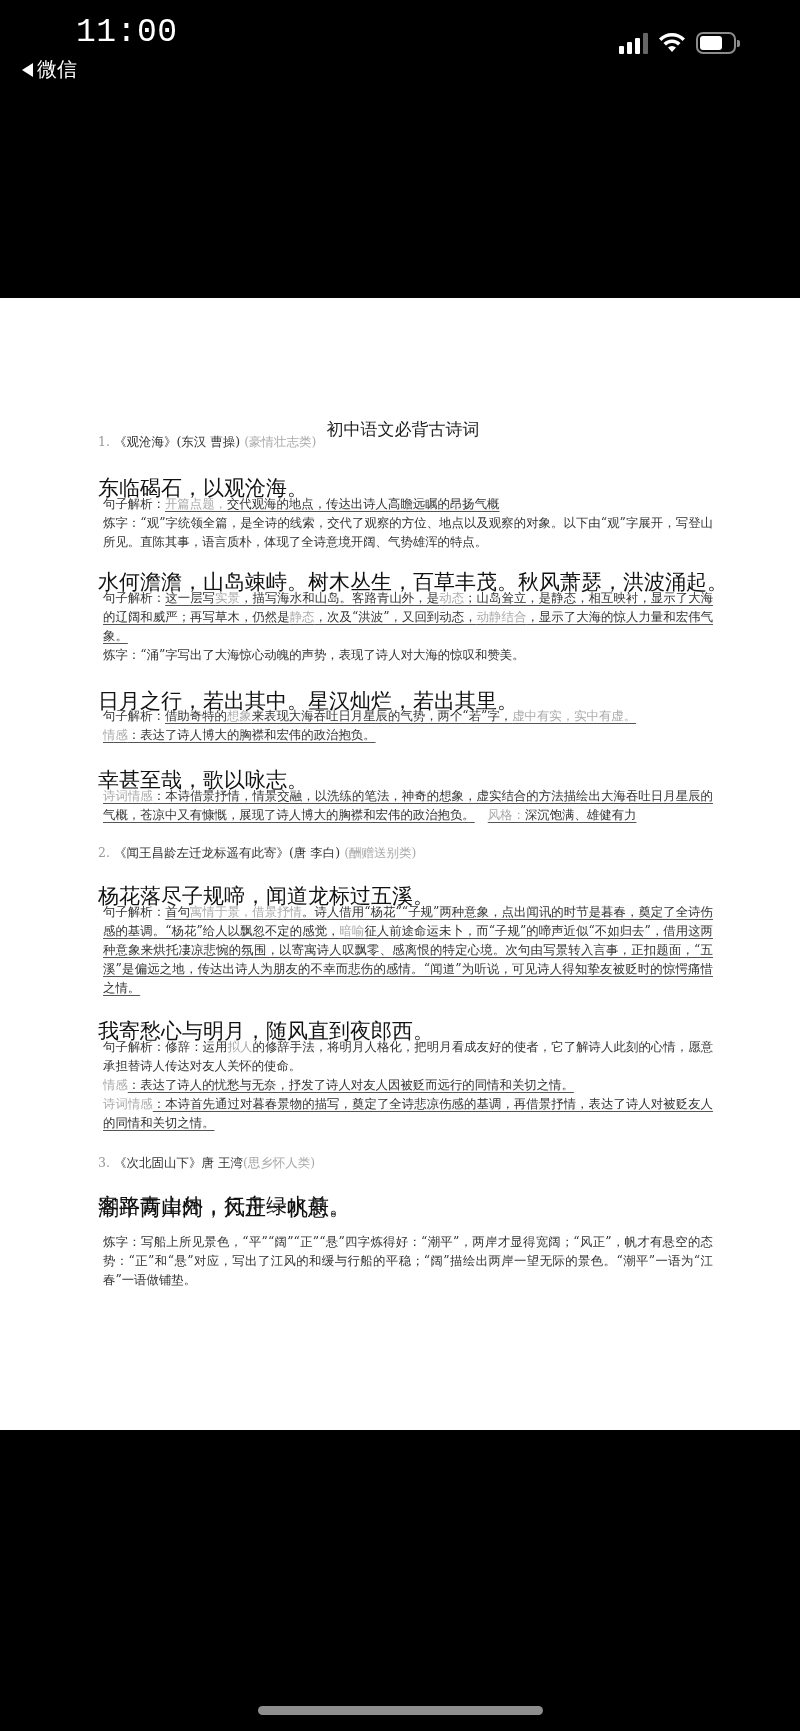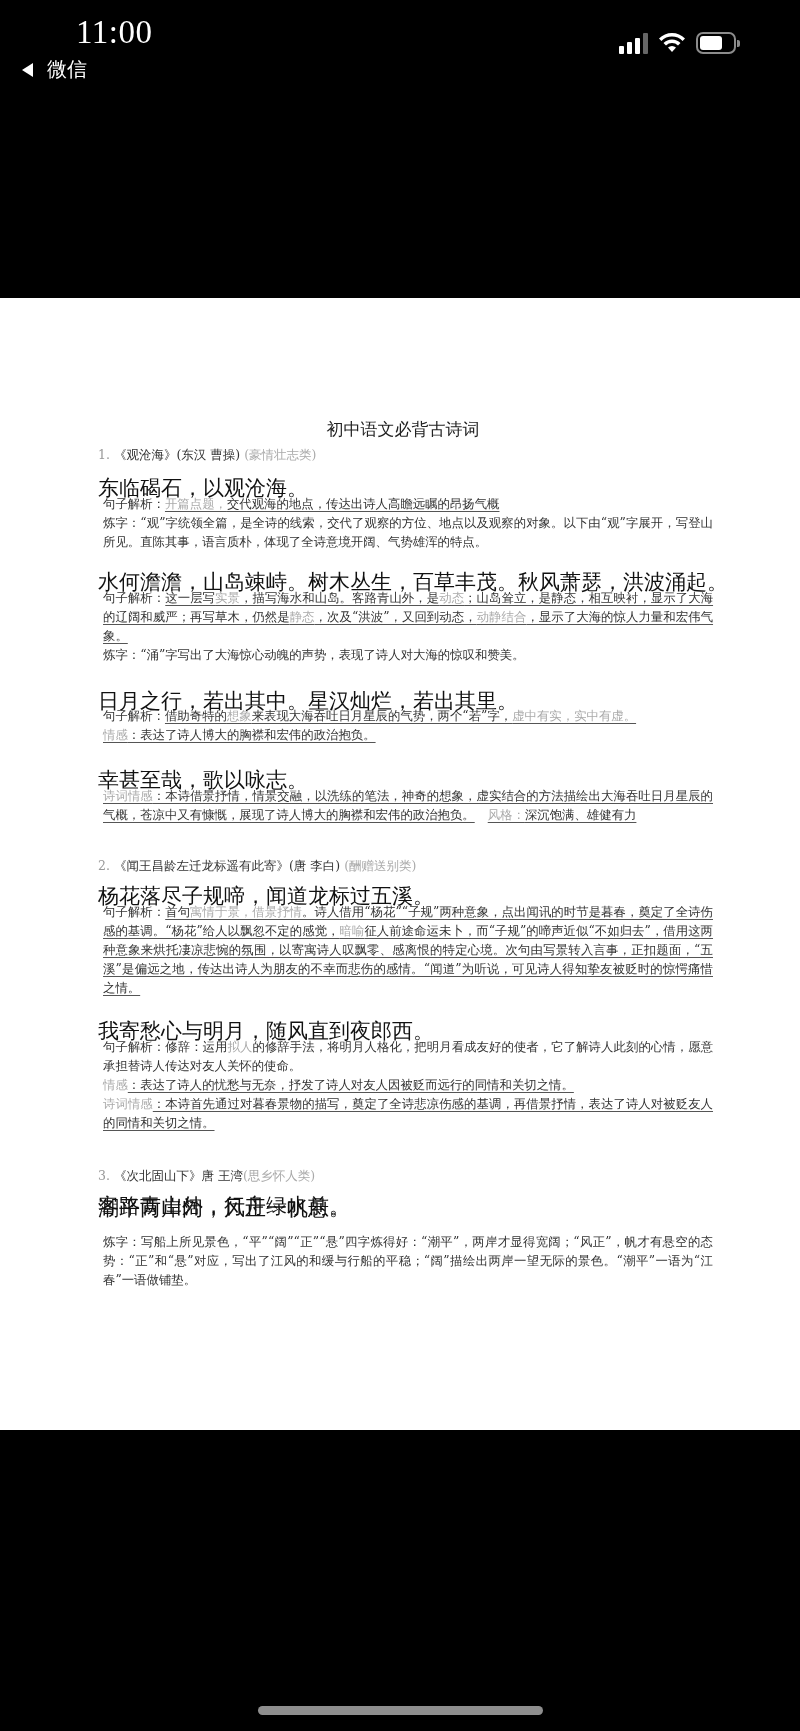--- a/index.html
+++ b/index.html
@@ -1,33 +1,33 @@
 <!DOCTYPE html>
 <html><head>
 <meta charset="utf-8">
 <style>
   html, body { margin:0; padding:0; }
   body { width:800px; height:1731px; background:#000; position:relative; overflow:hidden;
          font-family:"DejaVu Serif","Liberation Serif",serif; }
   .status-bar { position:absolute; left:0; top:0; width:788px; height:100px; color:#fff;
-                font-family:Liberation Serif, serif; }
+                font-family:Liberation Mono, monospace; }
   .time { position:absolute; left:76px; top:14px; font-size:33px; font-weight:500; letter-spacing:0.5px; }
-  .back { position:absolute; left:22px; top:56px; font-size:20px; display:flex; align-items:center; gap:14px; }
+  .back { position:absolute; left:22px; top:56px; font-size:20px; display:flex; align-items:center; gap:4px; }
   .back-arrow { width:0; height:0; border-top:7px solid transparent; border-bottom:7px solid transparent; border-right:11px solid #fff; }
   .status-icons { position:absolute; right:52px; top:32px; display:flex; align-items:center; gap:10px; }
   .signal { display:flex; align-items:flex-end; gap:3px; height:22px; }
   .signal span { width:5px; background:#fff; border-radius:1px; }
   .battery { width:40px; height:22px; border:2px solid #8c8c8c; border-radius:7px; position:relative; box-sizing:border-box; }
   .battery .fill { position:absolute; left:2px; top:2px; width:22px; height:14px; background:#fff; border-radius:3px; }
   .battery .nub { position:absolute; right:-6px; top:6px; width:3px; height:7px; background:#8c8c8c; border-radius:0 2px 2px 0; }
 
   .doc { position:absolute; left:0; top:298px; width:800px; height:1132px; background:#fff; }
   .doc-inner { position:absolute; left:98px; top:0; width:610px; color:#222; }
   .doc-title { position:absolute; left:0; width:610px; top:104px; text-align:center; font-size:17px; color:#222;margin-top:16px; }
-  .section-head { position:absolute; left:0; font-size:12.5px; color:#333; white-space:nowrap;margin-top:13px; }
+  .section-head { position:absolute; left:0; font-size:12.5px; color:#333; white-space:nowrap; }
   .section-head .cat { color:#aaa; }
   .section-head .num { color:#999; }
   .verse { position:absolute; left:0; font-size:21px; color:#111; white-space:nowrap; }
   .para { position:absolute; left:5px; width:610px; font-size:12.4px; line-height:19px; color:#333; text-align:justify; }
   .u { text-decoration:underline; text-decoration-color:#555; text-underline-offset:3px; }
   .lt { color:#aaa; }
   .home-indicator { position:absolute; left:258px; top:1706px; width:285px; height:9px; background:#8e8e8e; border-radius:5px; }
 </style>
 </head>
 <body>

